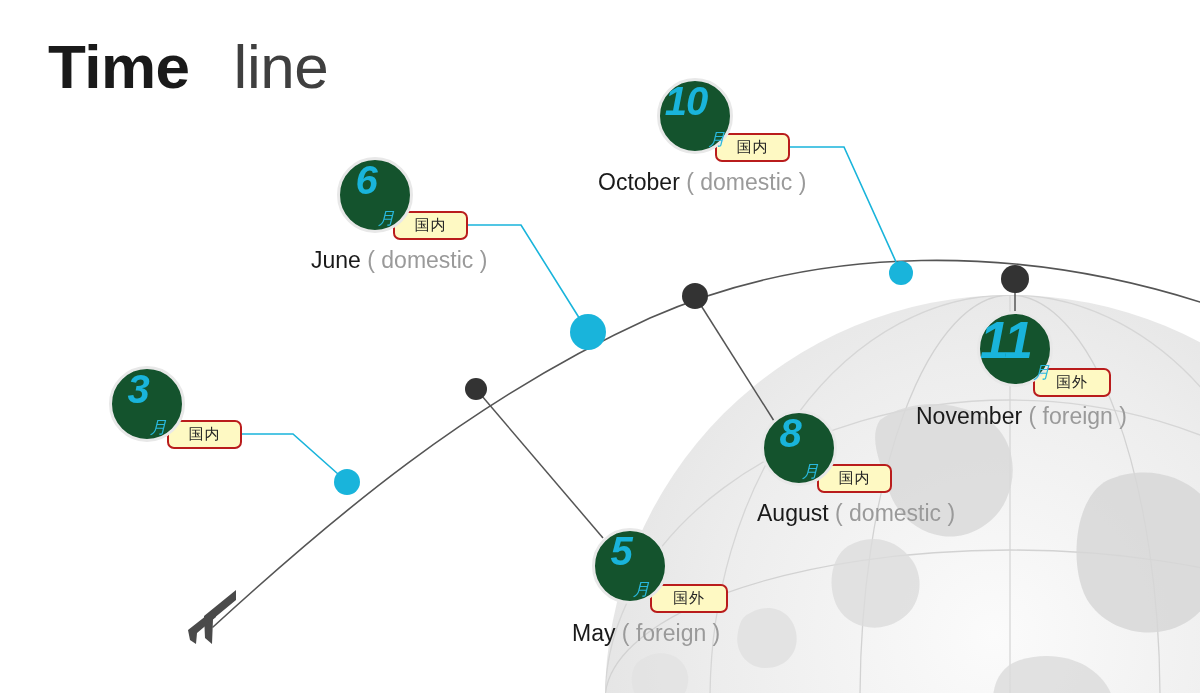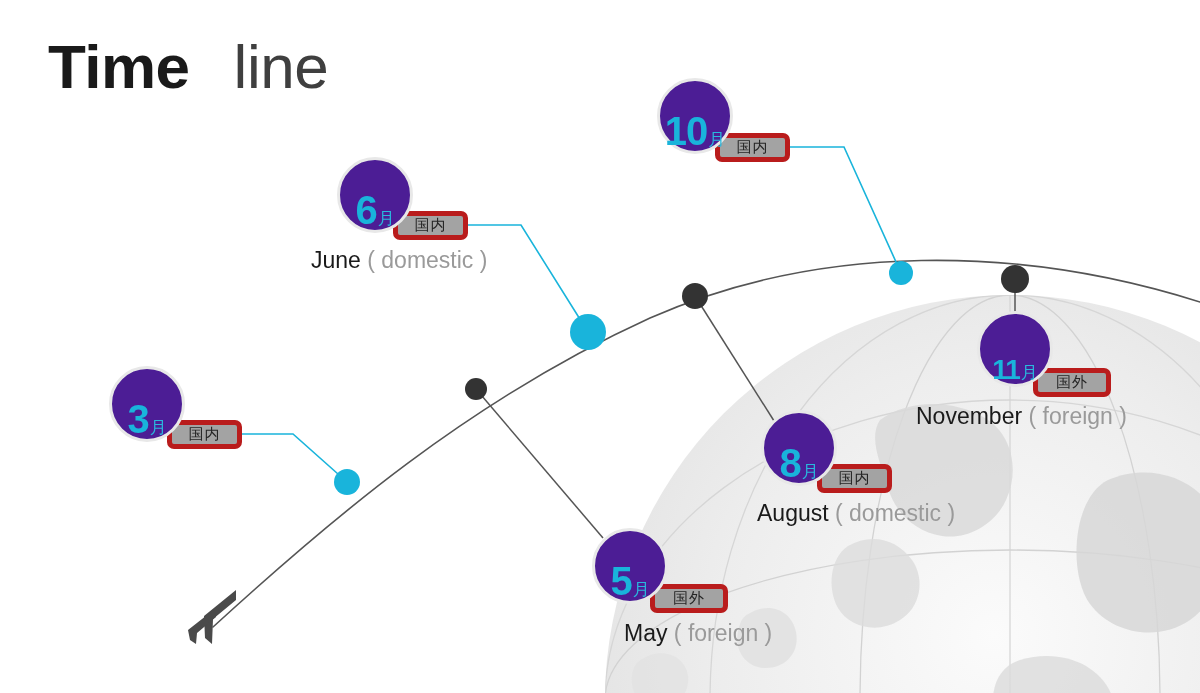--- a/index.html
+++ b/index.html
@@ -50,52 +50,53 @@
     top: 0;
     width: 1200px;
     height: 693px;
   }
   #globe-layer { z-index: 1; }
   #arc-layer   { z-index: 2; }
   
   .month-ring {
     position: absolute;
     border-radius: 50%;
-    background: #4c1d95;
+    background: #14532d;
     border: 3px solid #e8e8e8;
     box-sizing: border-box;
     display: flex;
-    align-items: flex-end;
+    align-items: flex-start;
     justify-content: center;
     z-index: 7;
+    font-style: italic;
   }
   .month-ring .num {
     color: #19b4db;
     font-weight: bold;
     line-height: 1;
     letter-spacing: -1px;
   }
   .month-ring .suffix {
     color: #29b8dd;
     line-height: 1;
     align-self: flex-end;
     padding-bottom: 3px;
     margin-left: 1px;
     font-weight: normal;
   }
 
   
   .tag {
     position: absolute;
-    background: #a3a3a3;
-    border: 5px solid #b91c1c;
+    background: #fef9c3;
+    border: 2px solid #b91c1c;
     border-radius: 7px;
     box-sizing: border-box;
     display: flex;
-    align-items: flex-end;
+    align-items: center;
     justify-content: center;
     font-size: 15px;
     color: #262626;
     letter-spacing: 1px;
     z-index: 6;
     white-space: nowrap;
   }
 
   
   .caption {
@@ -208,21 +209,21 @@
     <span>国内</span>
   </div>
 
   <div class="month-ring" style="left:592px; top:528px; width:76px; height:76px;">
     <span class="num" style="font-size:40px;">5</span>
     <span class="suffix" style="font-size:17px;">月</span>
   </div>
   <div class="tag" style="left:650px; top:584px; width:78px; height:29px;">
     <span>国外</span>
   </div>
-  <div class="caption" style="left:624px; top:622px;">
+  <div class="caption" style="left:572px; top:622px;">
     <span class="en">May</span>
     <span class="paren">( foreign )</span>
   </div>
 
   <div class="month-ring" style="left:337px; top:157px; width:76px; height:76px;">
     <span class="num" style="font-size:40px;">6</span>
     <span class="suffix" style="font-size:17px;">月</span>
   </div>
   <div class="tag" style="left:393px; top:211px; width:75px; height:29px;">
     <span>国内</span>
@@ -244,23 +245,27 @@
     <span class="paren">( domestic )</span>
   </div>
 
   <div class="month-ring" style="left:657px; top:78px; width:76px; height:76px;">
     <span class="num" style="font-size:40px;">10</span>
     <span class="suffix" style="font-size:17px;">月</span>
   </div>
   <div class="tag" style="left:715px; top:133px; width:75px; height:29px;">
     <span>国内</span>
   </div>
+  <div class="caption" style="left:598px; top:171px;">
+    <span class="en">October</span>
+    <span class="paren">( domestic )</span>
+  </div>
 
   <div class="month-ring" style="left:977px; top:311px; width:76px; height:76px;">
-    <span class="num" style="font-size:28px;">11</span>
+    <span class="num" style="font-size:52px;">11</span>
     <span class="suffix" style="font-size:17px;">月</span>
   </div>
   <div class="tag" style="left:1033px; top:368px; width:78px; height:29px;">
     <span>国外</span>
   </div>
   <div class="caption" style="left:916px; top:405px;">
     <span class="en">November</span>
     <span class="paren">( foreign )</span>
   </div>
 

